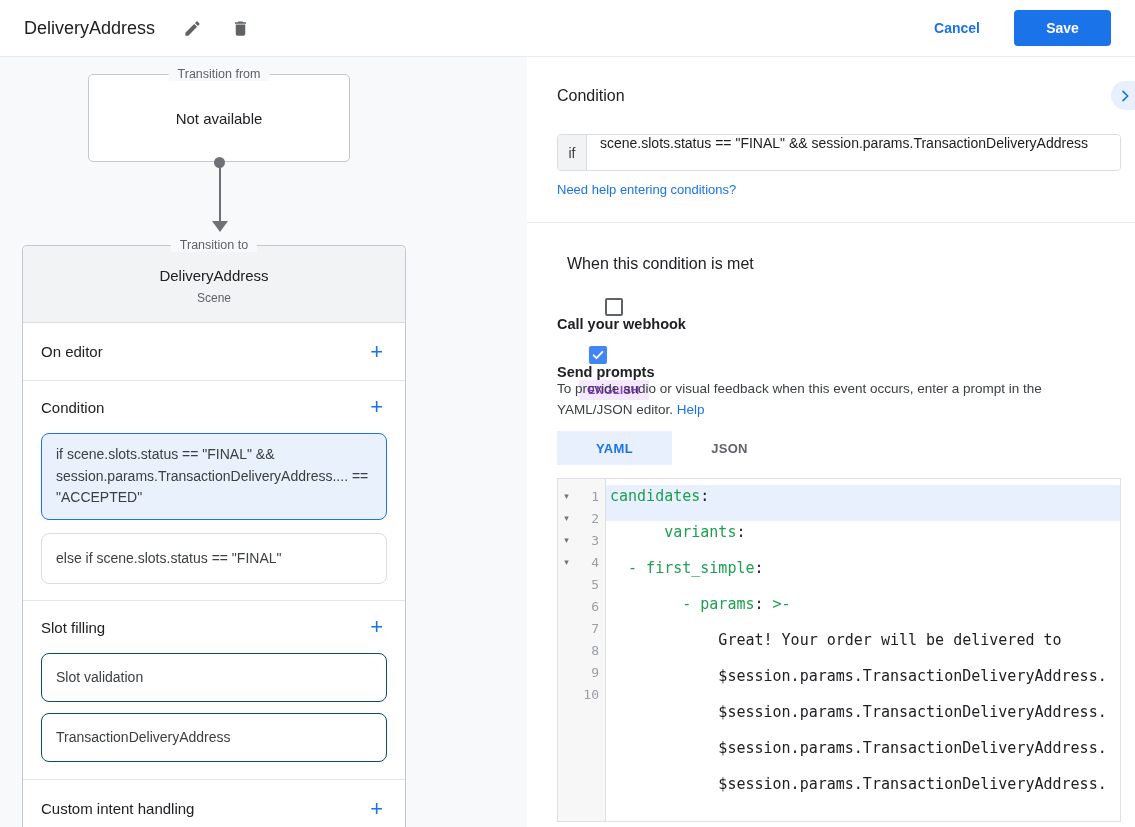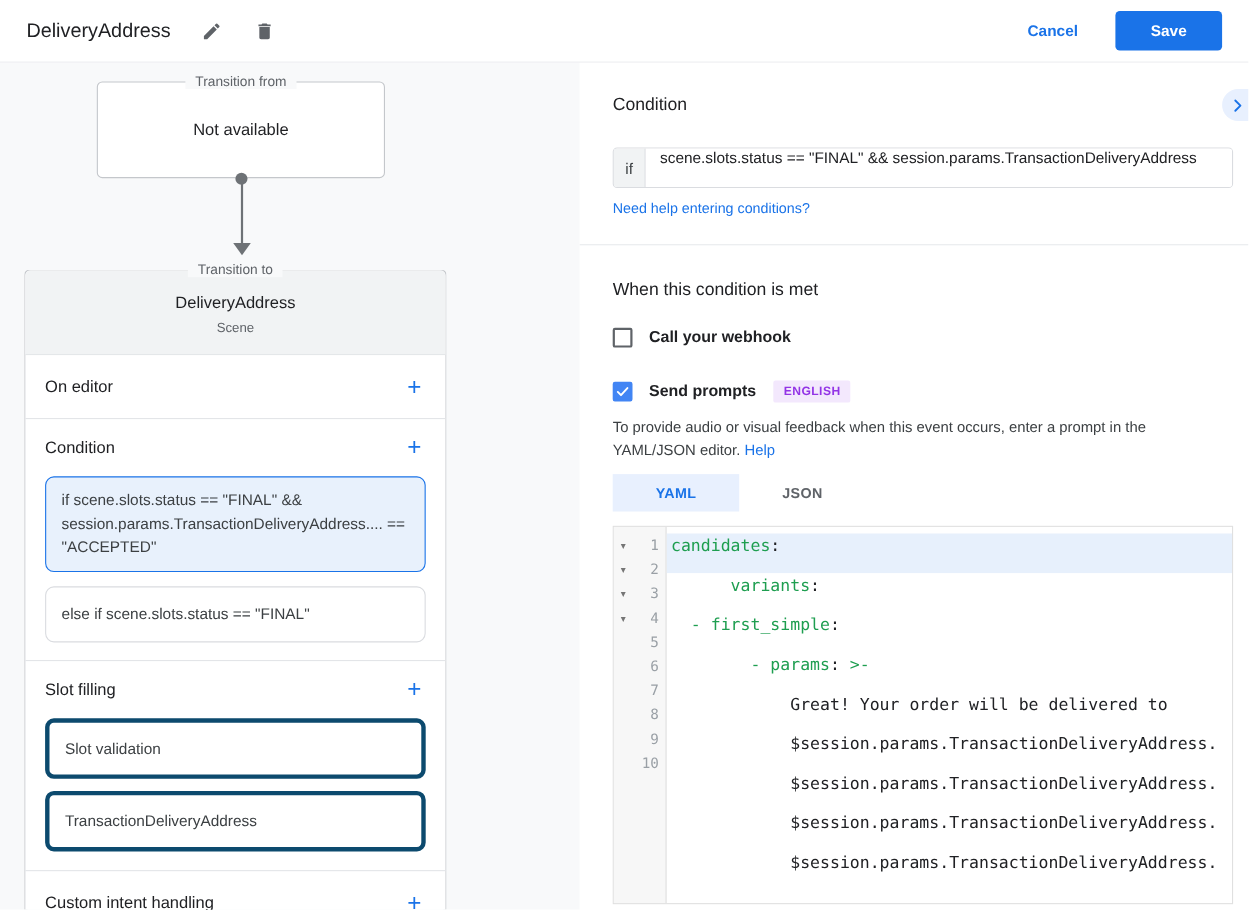--- a/index.html
+++ b/index.html
@@ -44,42 +44,42 @@
   .section-head { height:57px; display:flex; align-items:center; justify-content:space-between; }
   .section-head.tight { height:52px; }
   .section-label { font-size:15px; color:#202124; }
   .plus-btn { background:none; border:none; color:#1a73e8; font-size:22px; font-weight:300; line-height:20px;
     cursor:pointer; padding:0 4px; font-family:inherit; }
   .cond-box { border:1px solid #dadce0; background:#fff; border-radius:8px; padding:14px 14px;
     font-size:14px; color:#3c4043; line-height:21.5px; margin-bottom:13px; cursor:pointer;
     overflow-wrap:break-word; }
   .cond-box.selected { border:1px solid #1a73e8; background:#e8f1fc; padding:10px 14px; }
   .cond-list { padding-bottom:3px; }
-  .slot-box { border:4px solid #0c4a6e; background:#fff; border-radius:8px; padding:13px 14px;
+  .slot-box { border:1px solid #0c4a6e; background:#fff; border-radius:8px; padding:13px 14px;
     font-size:14px; color:#3c4043; line-height:21px; margin-bottom:11px; cursor:pointer; }
   .slot-list { padding-bottom:6px; }
 
   
   .right-panel { flex:1; position:relative; background:#fff; }
   .chevron-btn { position:absolute; right:0; top:24px; width:24px; height:29px; background:#e8f0fe;
     border:none; border-radius:16px 0 0 16px; cursor:pointer; display:flex; align-items:center;
     justify-content:flex-end; padding-right:2px; }
   .chevron-btn svg { width:16px; height:16px; stroke:#1a73e8; }
   .cond-heading { position:absolute; left:30px; top:30px; font-size:16px; font-weight:400; color:#202124; }
   .if-row { position:absolute; left:30px; top:77px; width:564px; height:37px; display:flex;
     border:1px solid #dadce0; border-radius:4px; overflow:hidden; }
   .if-cell { width:29px; background:#f1f3f4; border-right:1px solid #dadce0; display:flex;
     align-items:center; justify-content:center; font-size:14px; color:#3c4043; flex:none; }
   .if-input { flex:1; border:none; outline:none; font-size:14px; color:#202124; padding:0 0 0 13px;
     font-family:inherit; white-space:nowrap; overflow:hidden; background:#fff; }
   .help-link { position:absolute; left:30px; top:125px; font-size:13px; color:#1a73e8;
     text-decoration:none; cursor:pointer; }
   .hdivider { position:absolute; left:0; right:0; top:165px; height:1px; background:#e8eaed; }
-  .when-heading { position:absolute; left:30px; top:198px; font-size:16px; font-weight:400; color:#202124; }
-  .check-row { position:absolute; left:30px; display:flex; align-items:center; }
+  .when-heading { position:absolute; left:40px; top:198px; font-size:16px; font-weight:400; color:#202124; }
+  .check-row { position:absolute; left:30px; display:flex; align-items:center;flex-direction:column; }
   .row-webhook { top:241px; }
   .row-prompts { top:289px; }
   .checkbox { width:18px; height:18px; border:2px solid #5f6368; border-radius:2px; margin-right:15px;
     cursor:pointer; flex:none; display:flex; align-items:center; justify-content:center; background:#fff; }
   .checkbox svg { display:none; }
   .checkbox.checked { background:#4285f4; border-color:#4285f4; }
   .checkbox.checked svg { display:block; width:14px; height:14px; stroke:#fff; }
   .check-label { font-size:14.5px; font-weight:bold; color:#202124; cursor:pointer; }
   .lang-badge { margin-left:16px; background:#f3e8fd; color:#9334e6; font-size:11px; font-weight:bold;
     letter-spacing:.4px; padding:4px 9px; border-radius:2px; }

